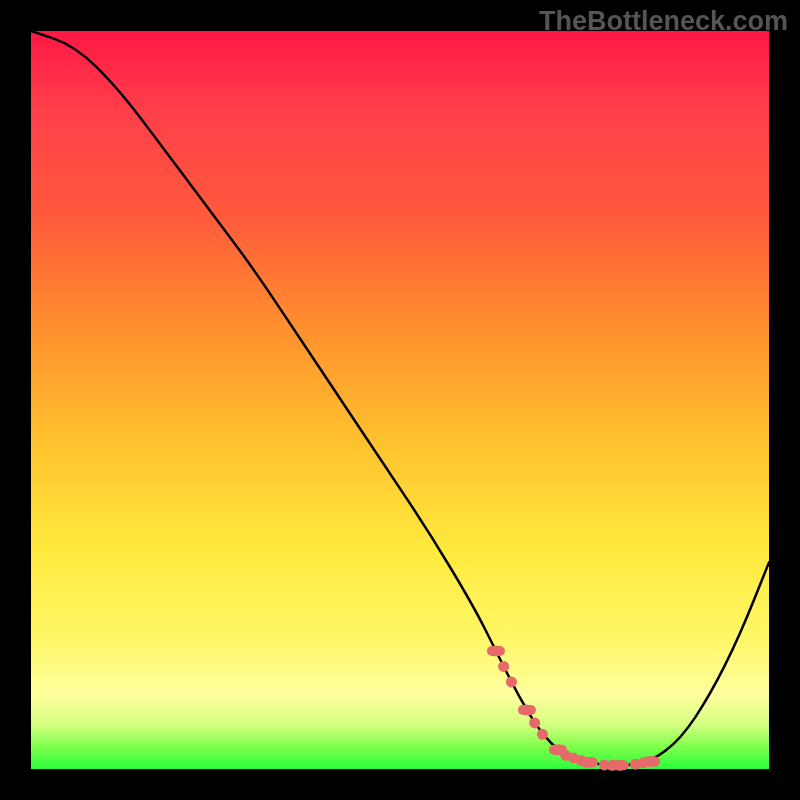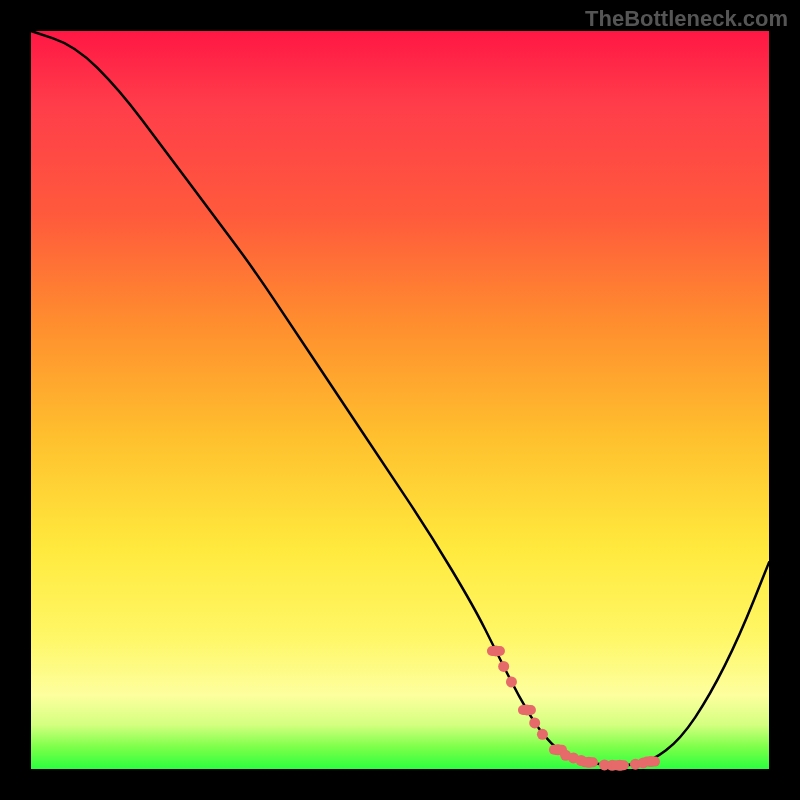--- a/index.html
+++ b/index.html
@@ -9,21 +9,21 @@
     width: 800px;
     height: 800px;
     position: relative;
     font-family: Arial, sans-serif;
   }
   .watermark {
     position: absolute;
     top: 6px;
     right: 12px;
     color: #555;
-    font-size: 22px;
+    font-size: 27px;
     font-weight: bold;
     z-index: 10;
   }
   .plot-area {
     position: absolute;
     left: 31px;
     top: 31px;
     width: 738px;
     height: 738px;
     

